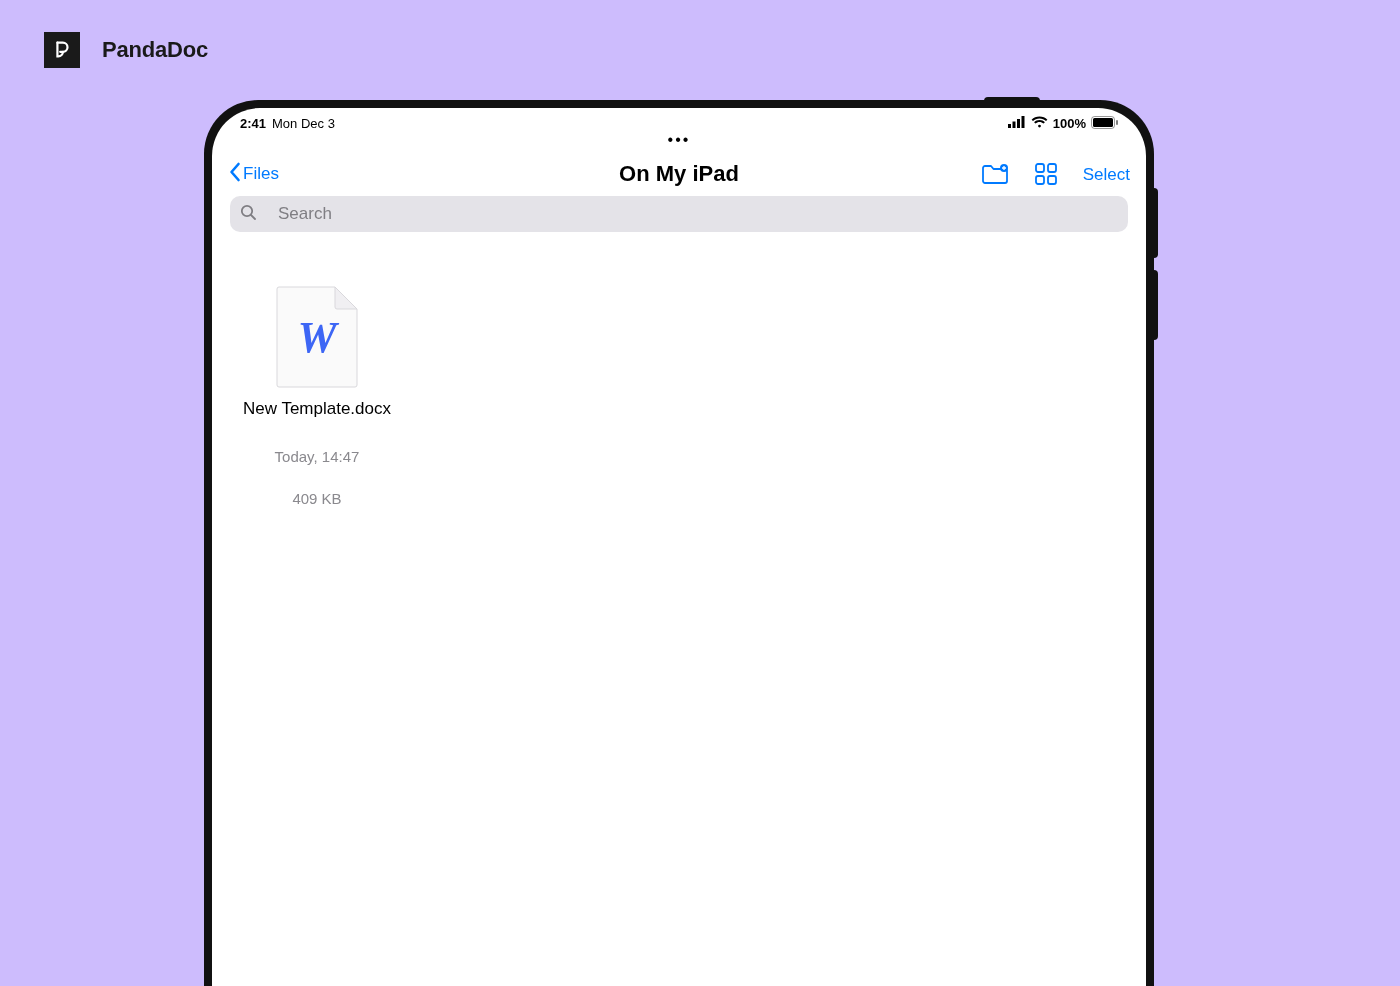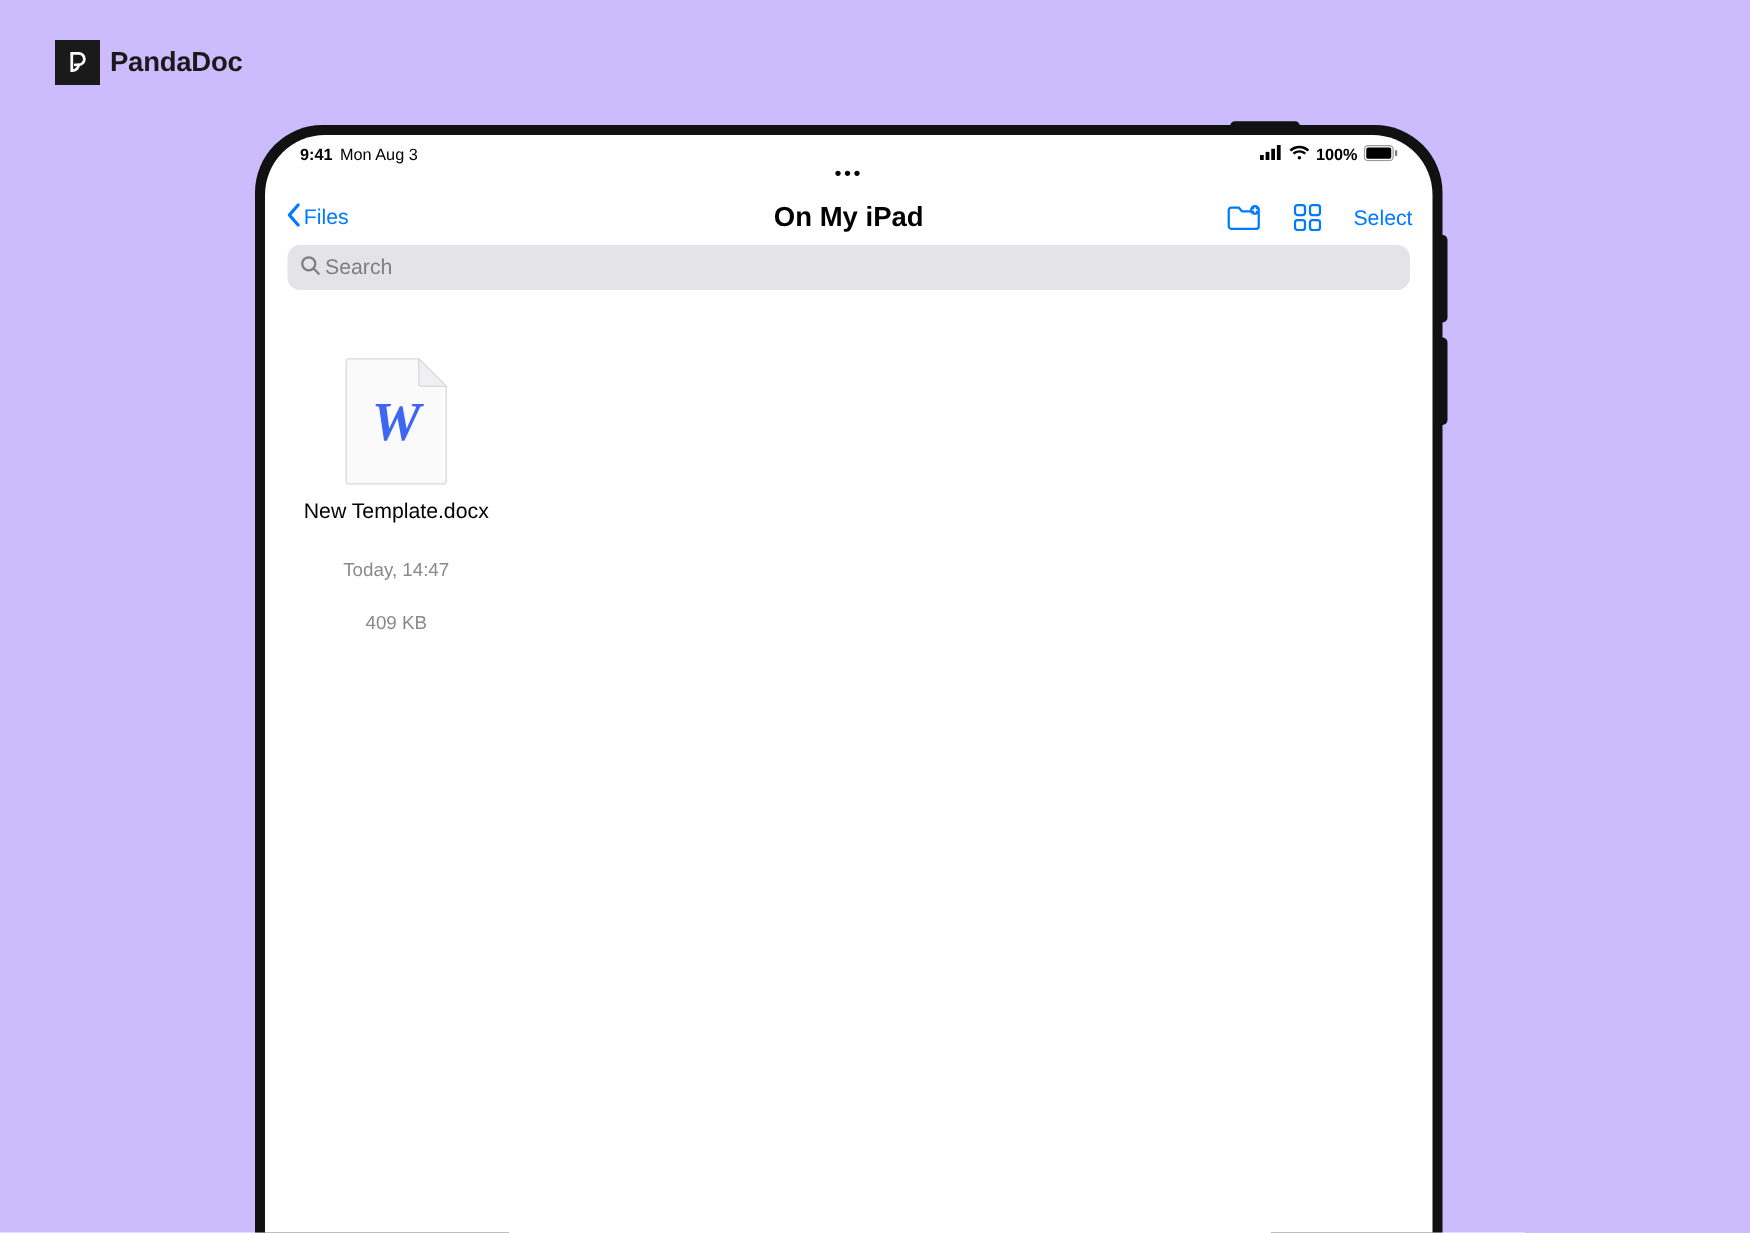--- a/index.html
+++ b/index.html
@@ -12,21 +12,21 @@
     position: relative;
   }
 
   
   .brand {
     position: absolute;
     top: 32px;
     left: 44px;
     display: flex;
     align-items: center;
-    gap: 8px;
+    gap: 22px;
   }
   .brand-mark {
     width: 36px;
     height: 36px;
     background: #1a1a1a;
     display: flex;
     align-items: center;
     justify-content: center;
   }
   .brand-text {
@@ -151,21 +151,21 @@
   .searchwrap {
     padding: 0 18px 6px;
   }
   .searchbar {
     background: #e4e3e8;
     border-radius: 10px;
     height: 36px;
     display: flex;
     align-items: center;
     padding: 0 10px;
-    gap: 4px;
+    gap: 22px;
   }
   .searchbar input {
     border: none;
     background: transparent;
     font-size: 17px;
     color: #000;
     flex: 1;
     outline: none;
   }
   .searchbar input::placeholder { color: #7f7e83; }
@@ -219,22 +219,22 @@
 </div>
 
 <div class="device">
   <div class="device-button-top"></div>
   <div class="device-button-side1"></div>
   <div class="device-button-side2"></div>
 
   <div class="screen">
 
     <div class="statusbar">
-      <span class="time">9:41</span>
-      <span class="date">Mon Aug 3</span>
+      <span class="time">2:41</span>
+      <span class="date">Mon Dec 3</span>
       <div class="status-right">
         <span>
           <svg width="18" height="12" viewBox="0 0 18 12">
               <rect x="0" y="8" width="3" height="4" fill="#000"></rect>
               <rect x="4.5" y="5.5" width="3" height="6.5" fill="#000"></rect>
               <rect x="9" y="3" width="3" height="9" fill="#000"></rect>
               <rect x="13.5" y="0" width="3" height="12" fill="#000"></rect>
             </svg>
         </span>
         <span>

